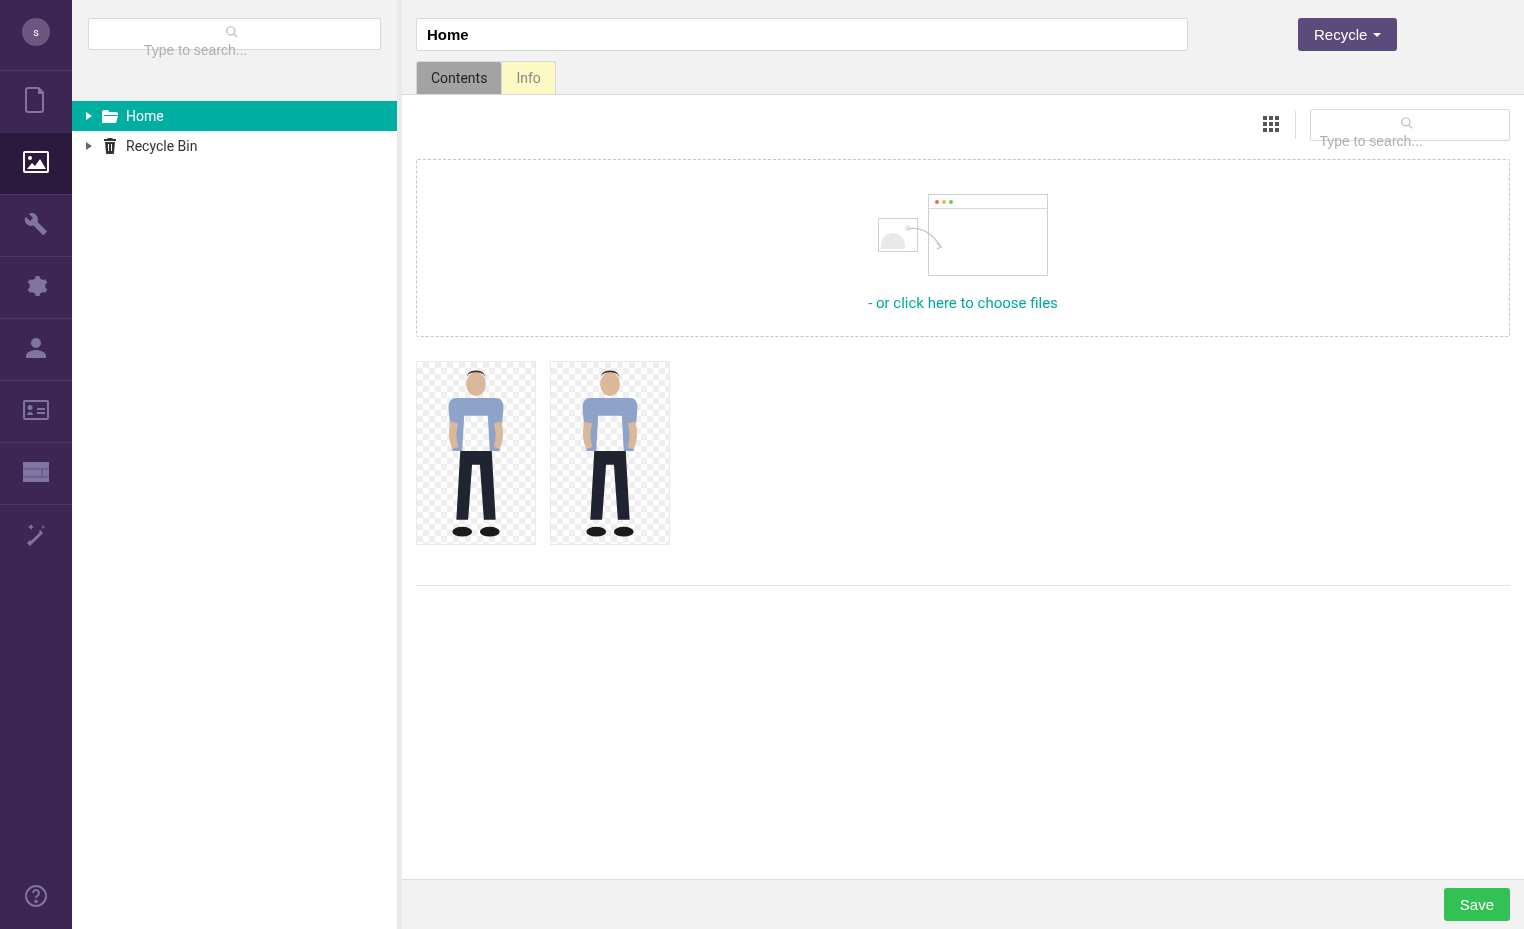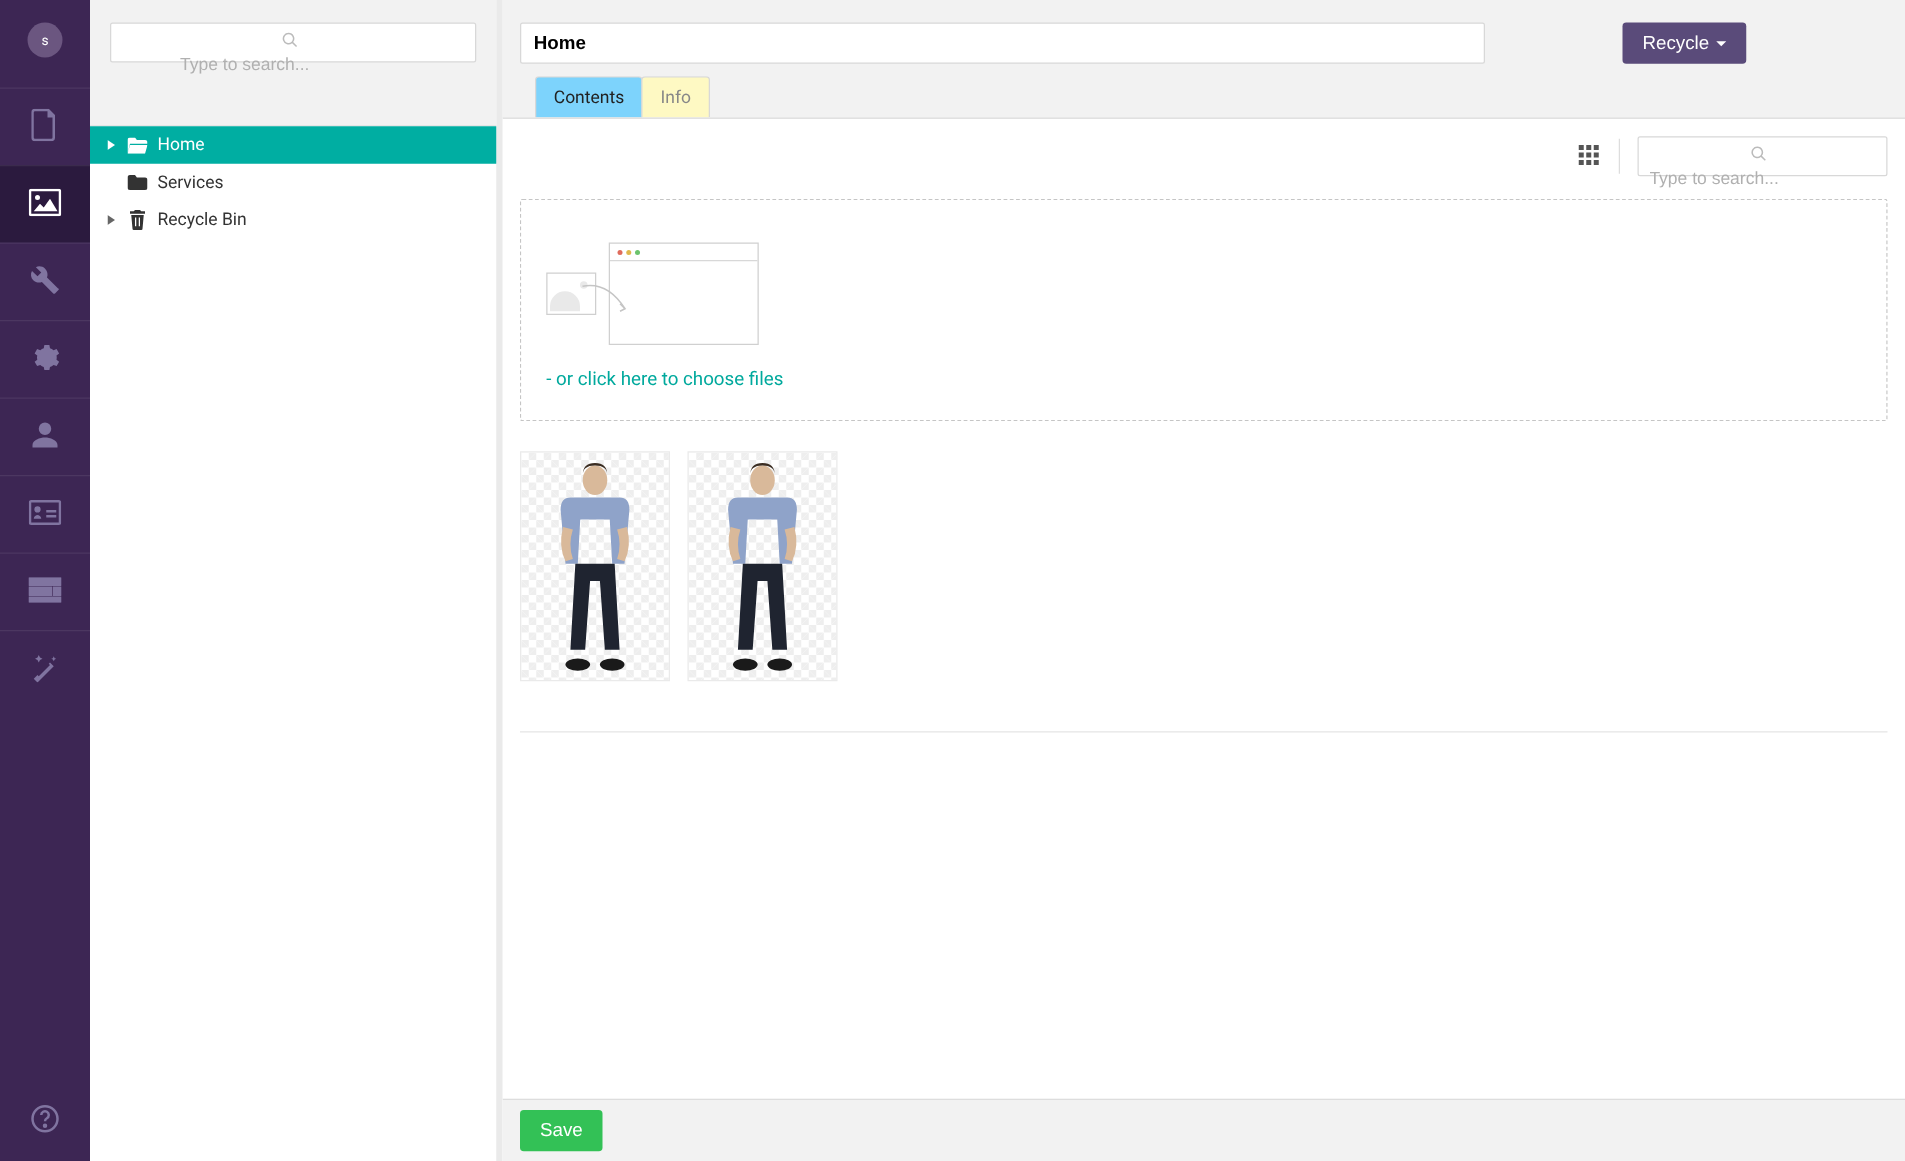--- a/index.html
+++ b/index.html
@@ -143,21 +143,21 @@
   padding: 8px 14px;
   border: 1px solid #d8d8d8;
   border-bottom: none;
   background: #fef9c3;
   color: #888;
   cursor: pointer;
   font-size: 14px;
   border-radius: 3px 3px 0 0;
   margin-right: -1px;
 }
-.tab.active { background: #7dd3fc; color: #222; margin-left: 12px; }
+.tab.active { background: #a3a3a3; color: #222; }
 
 .content-pane {
   background: #fff;
   border-top: 1px solid #d8d8d8;
   margin: 0;
   flex: 1;
   overflow: auto;
   padding: 14px 14px 40px 14px;
   position: relative;
 }
@@ -177,21 +177,21 @@
 .grid-icon span { background: #555; }
 .toolbar .divider {
   width: 1px; height: 28px; background: #ddd;
 }
 .toolbar .search-box { width: 200px; height: 32px; }
 
 .dropzone {
   border: 1px dashed #c5c5c5;
   border-radius: 2px;
   padding: 34px 20px 24px 20px;
-  display: flex; flex-direction: column; align-items: flex-start;
+  display: flex; flex-direction: column; align-items: center;
   gap: 18px;
   margin-bottom: 24px;
 }
 .dz-illustration {
   display: flex; align-items: center; gap: 10px;
 }
 .dz-thumb {
   width: 40px; height: 34px;
   border: 1px solid #cfcfcf;
   position: relative;
@@ -263,21 +263,21 @@
   border-top: 1px solid #e5e5e5;
   margin: 40px 0 0 0;
 }
 
 .footer {
   position: absolute;
   bottom: 0; left: 0; right: 0;
   height: 50px;
   background: #f2f2f2;
   border-top: 1px solid #ddd;
-  display: flex; align-items: center;
+  display: flex; justify-content: flex-end; align-items: center;
   padding: 0 14px;
 }
 .save-btn {
   background: #33c156;
   color: #fff;
   border: none;
   border-radius: 3px;
   padding: 8px 16px;
   font-size: 15px;
   cursor: pointer;
@@ -380,29 +380,20 @@
             <svg width="6" height="8" viewBox="0 0 6 8">
               <path d="M0 0l6 4-6 4z"></path>
             </svg>
           </span>
         <span class="row-icon">
           <svg width="16" height="13" viewBox="0 0 16 13">
               <path d="M0 2a2 2 0 0 1 2-2h4l1.5 2H14a2 2 0 0 1 2 2v1H2L0 13V2zm2 4h14l-2 7H0l2-7z"></path>
             </svg>
         </span>
         <span class="row-label">Home</span>
-      </div>
-      <div class="tree-row">
-        <span class="caret"></span>
-        <span class="row-icon">
-          <svg width="16" height="12" viewBox="0 0 16 12">
-              <path d="M0 2a2 2 0 0 1 2-2h4l1.5 2H14a2 2 0 0 1 2 2v6a2 2 0 0 1-2 2H2a2 2 0 0 1-2-2V2z"></path>
-            </svg>
-        </span>
-        <span class="row-label">Services</span>
       </div>
       <div class="tree-row">
         <span class="caret">
             <svg width="6" height="8" viewBox="0 0 6 8">
               <path d="M0 0l6 4-6 4z"></path>
             </svg>
           </span>
         <span class="row-icon">
           <svg width="14" height="16" viewBox="0 0 14 16">
               <path d="M5 0h4l1 1h3v2H1V1h3l1-1zM2 4h10l-1 11a1 1 0 0 1-1 1H4a1 1 0 0 1-1-1L2 4zm3 2v7h1V6H5zm3 0v7h1V6H8z"></path>

